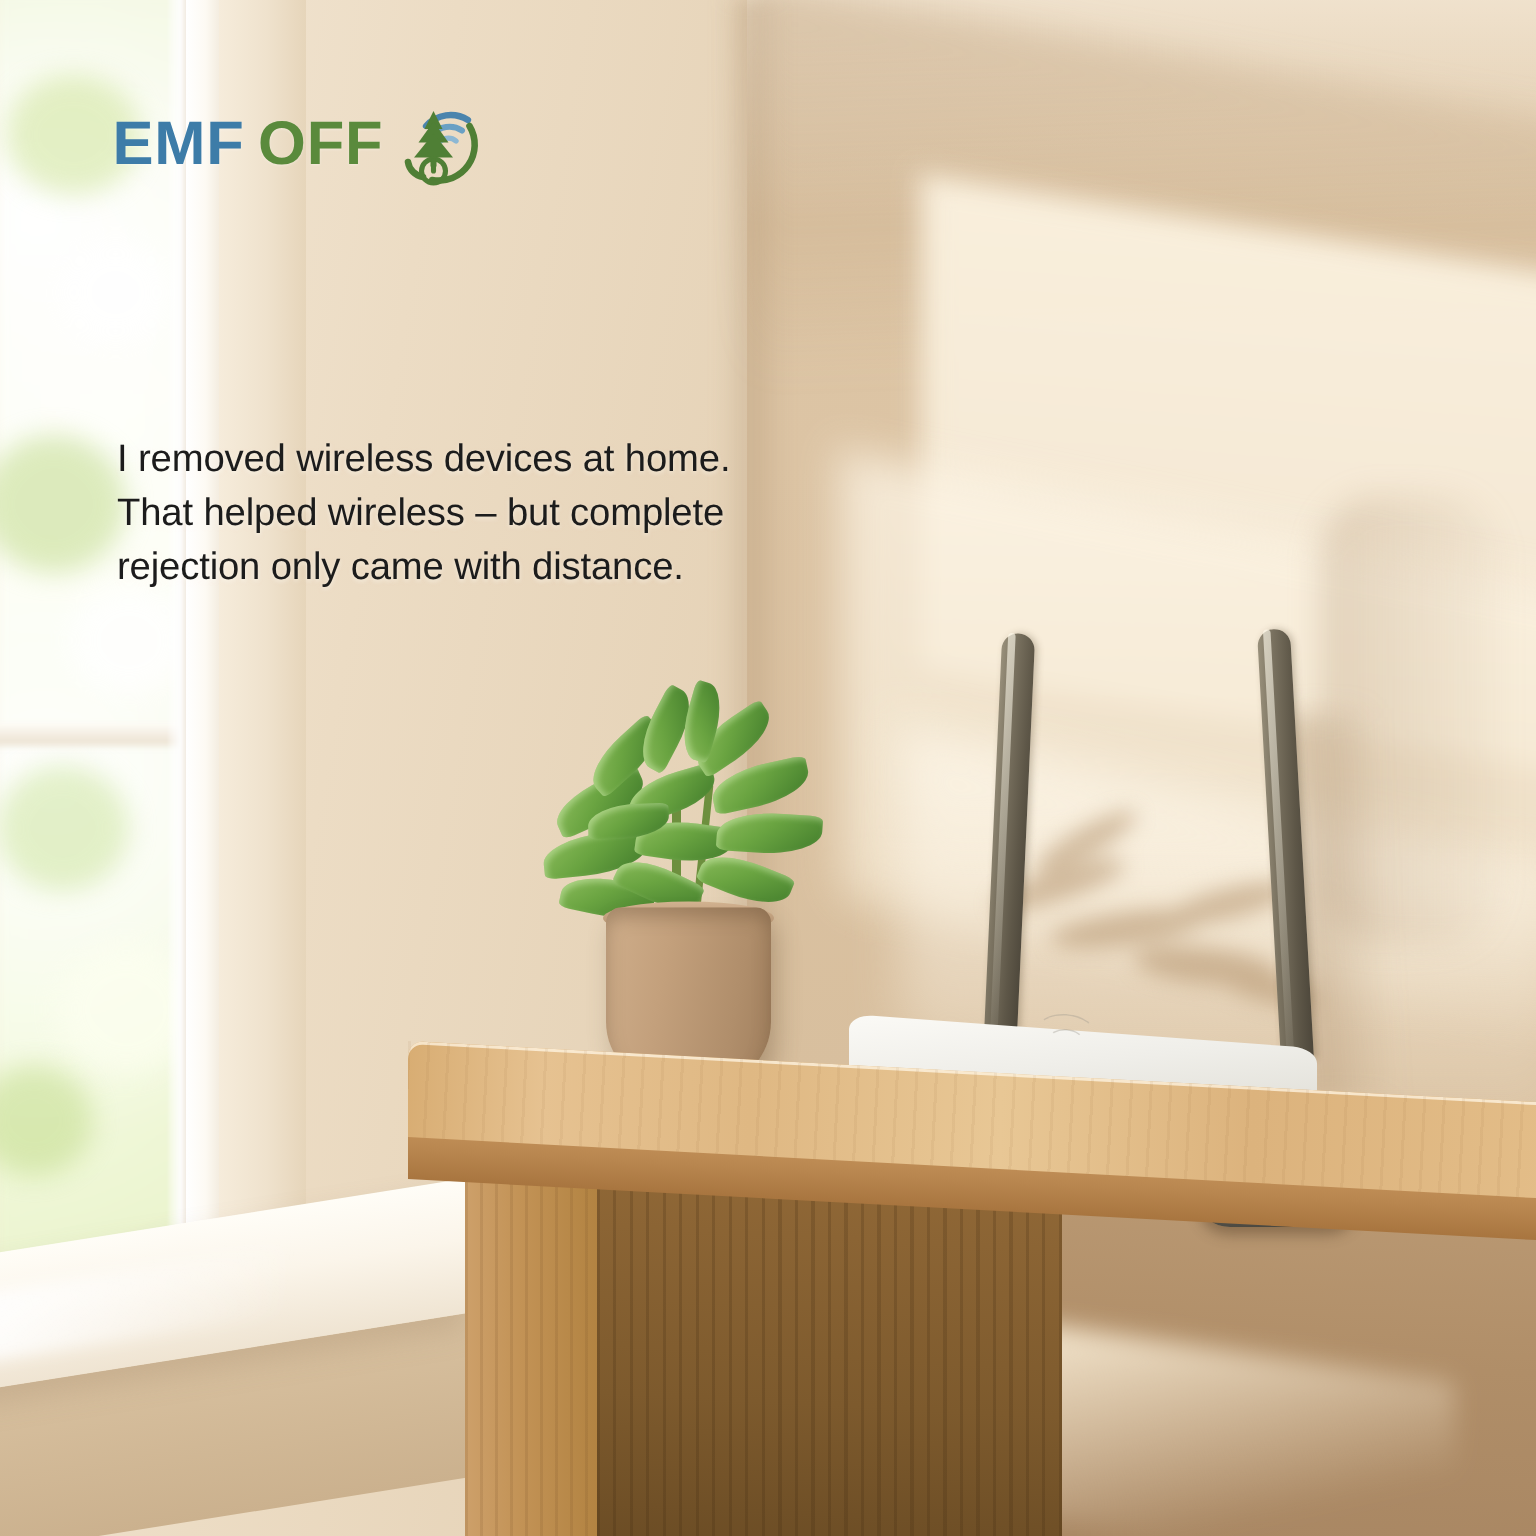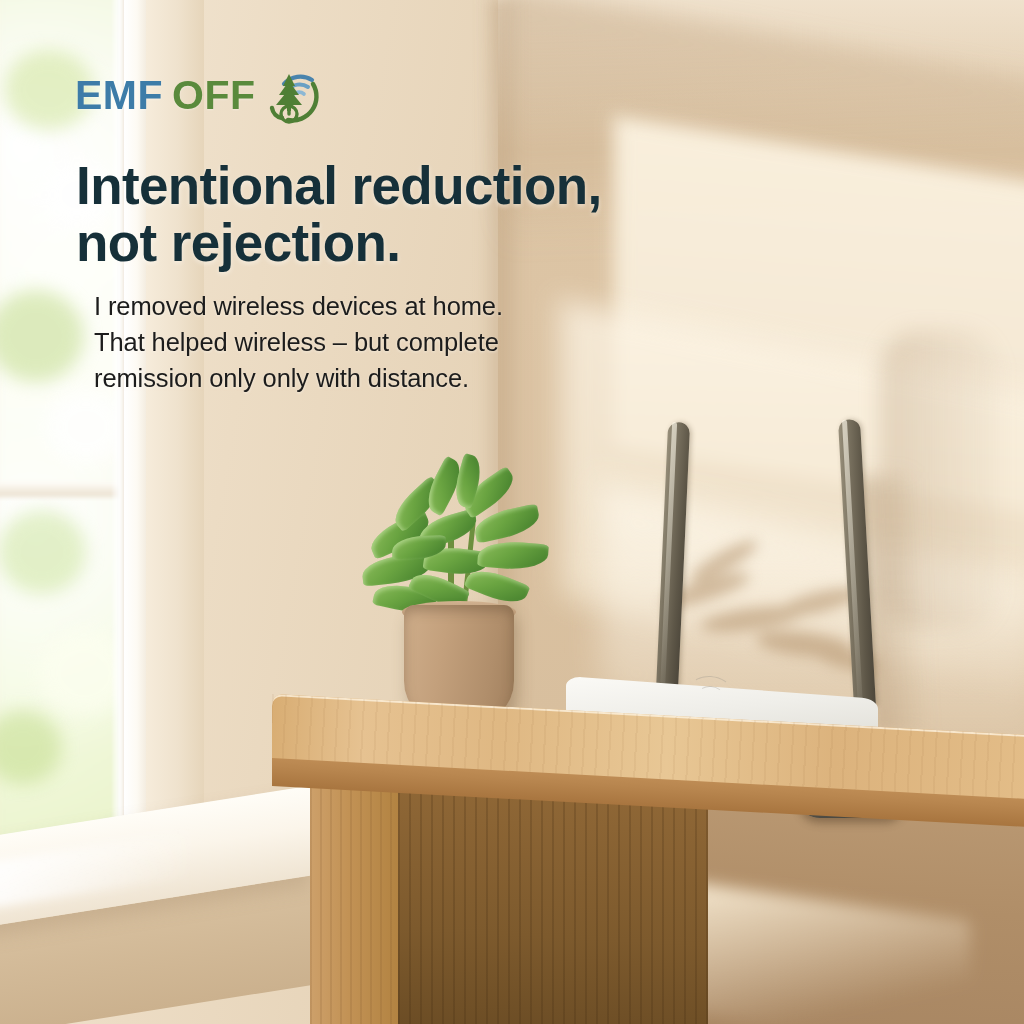--- a/index.html
+++ b/index.html
@@ -322,21 +322,21 @@
     font-size:53px;line-height:1.07;font-weight:700;
     color:#163039;letter-spacing:-.6px;
     text-shadow:0 2px 5px rgba(255,252,245,.55);
   }
   .subcopy{
     position:absolute;left:78px;top:288px;width:560px;
     font-size:25.5px;line-height:1.42;font-weight:400;
     color:#1c1c1c;letter-spacing:-.1px;
     text-shadow:0 1px 3px rgba(255,253,247,.5);
   }
-  .subcopy div{white-space:nowrap;margin-left:16px;}
+  .subcopy div{white-space:nowrap;}
 </style>
 </head>
 <body>
 
 <div id="scene">
 
   <div class="wall-left"></div>
   <div class="wall-right"></div>
   <div class="ceiling-glow"></div>
   <div class="shadow-edge"></div>
@@ -472,24 +472,20 @@
           <polygon points="31,25 18,41 44,41"></polygon>
           <rect x="29" y="40" width="4" height="7"></rect>
         </g>
 
         <circle cx="31" cy="50" r="8" fill="none" stroke="#4f7f35" stroke-width="3.4"></circle>
         <line x1="31" y1="43" x2="31" y2="50" stroke="#4f7f35" stroke-width="3.4" stroke-linecap="round"></line>
       </svg>
     </div>
   </div>
 
-  <div class="headline">
-    <div>Intentional reduction,</div>
-    <div>not rejection.</div>
-  </div>
 
   <div class="subcopy">
     <div>I removed wireless devices at home.</div>
     <div>That helped wireless – but complete</div>
-    <div>remission only only with distance.</div>
+    <div>rejection only came with distance.</div>
   </div>
 
 </div>
 
 </body></html>

